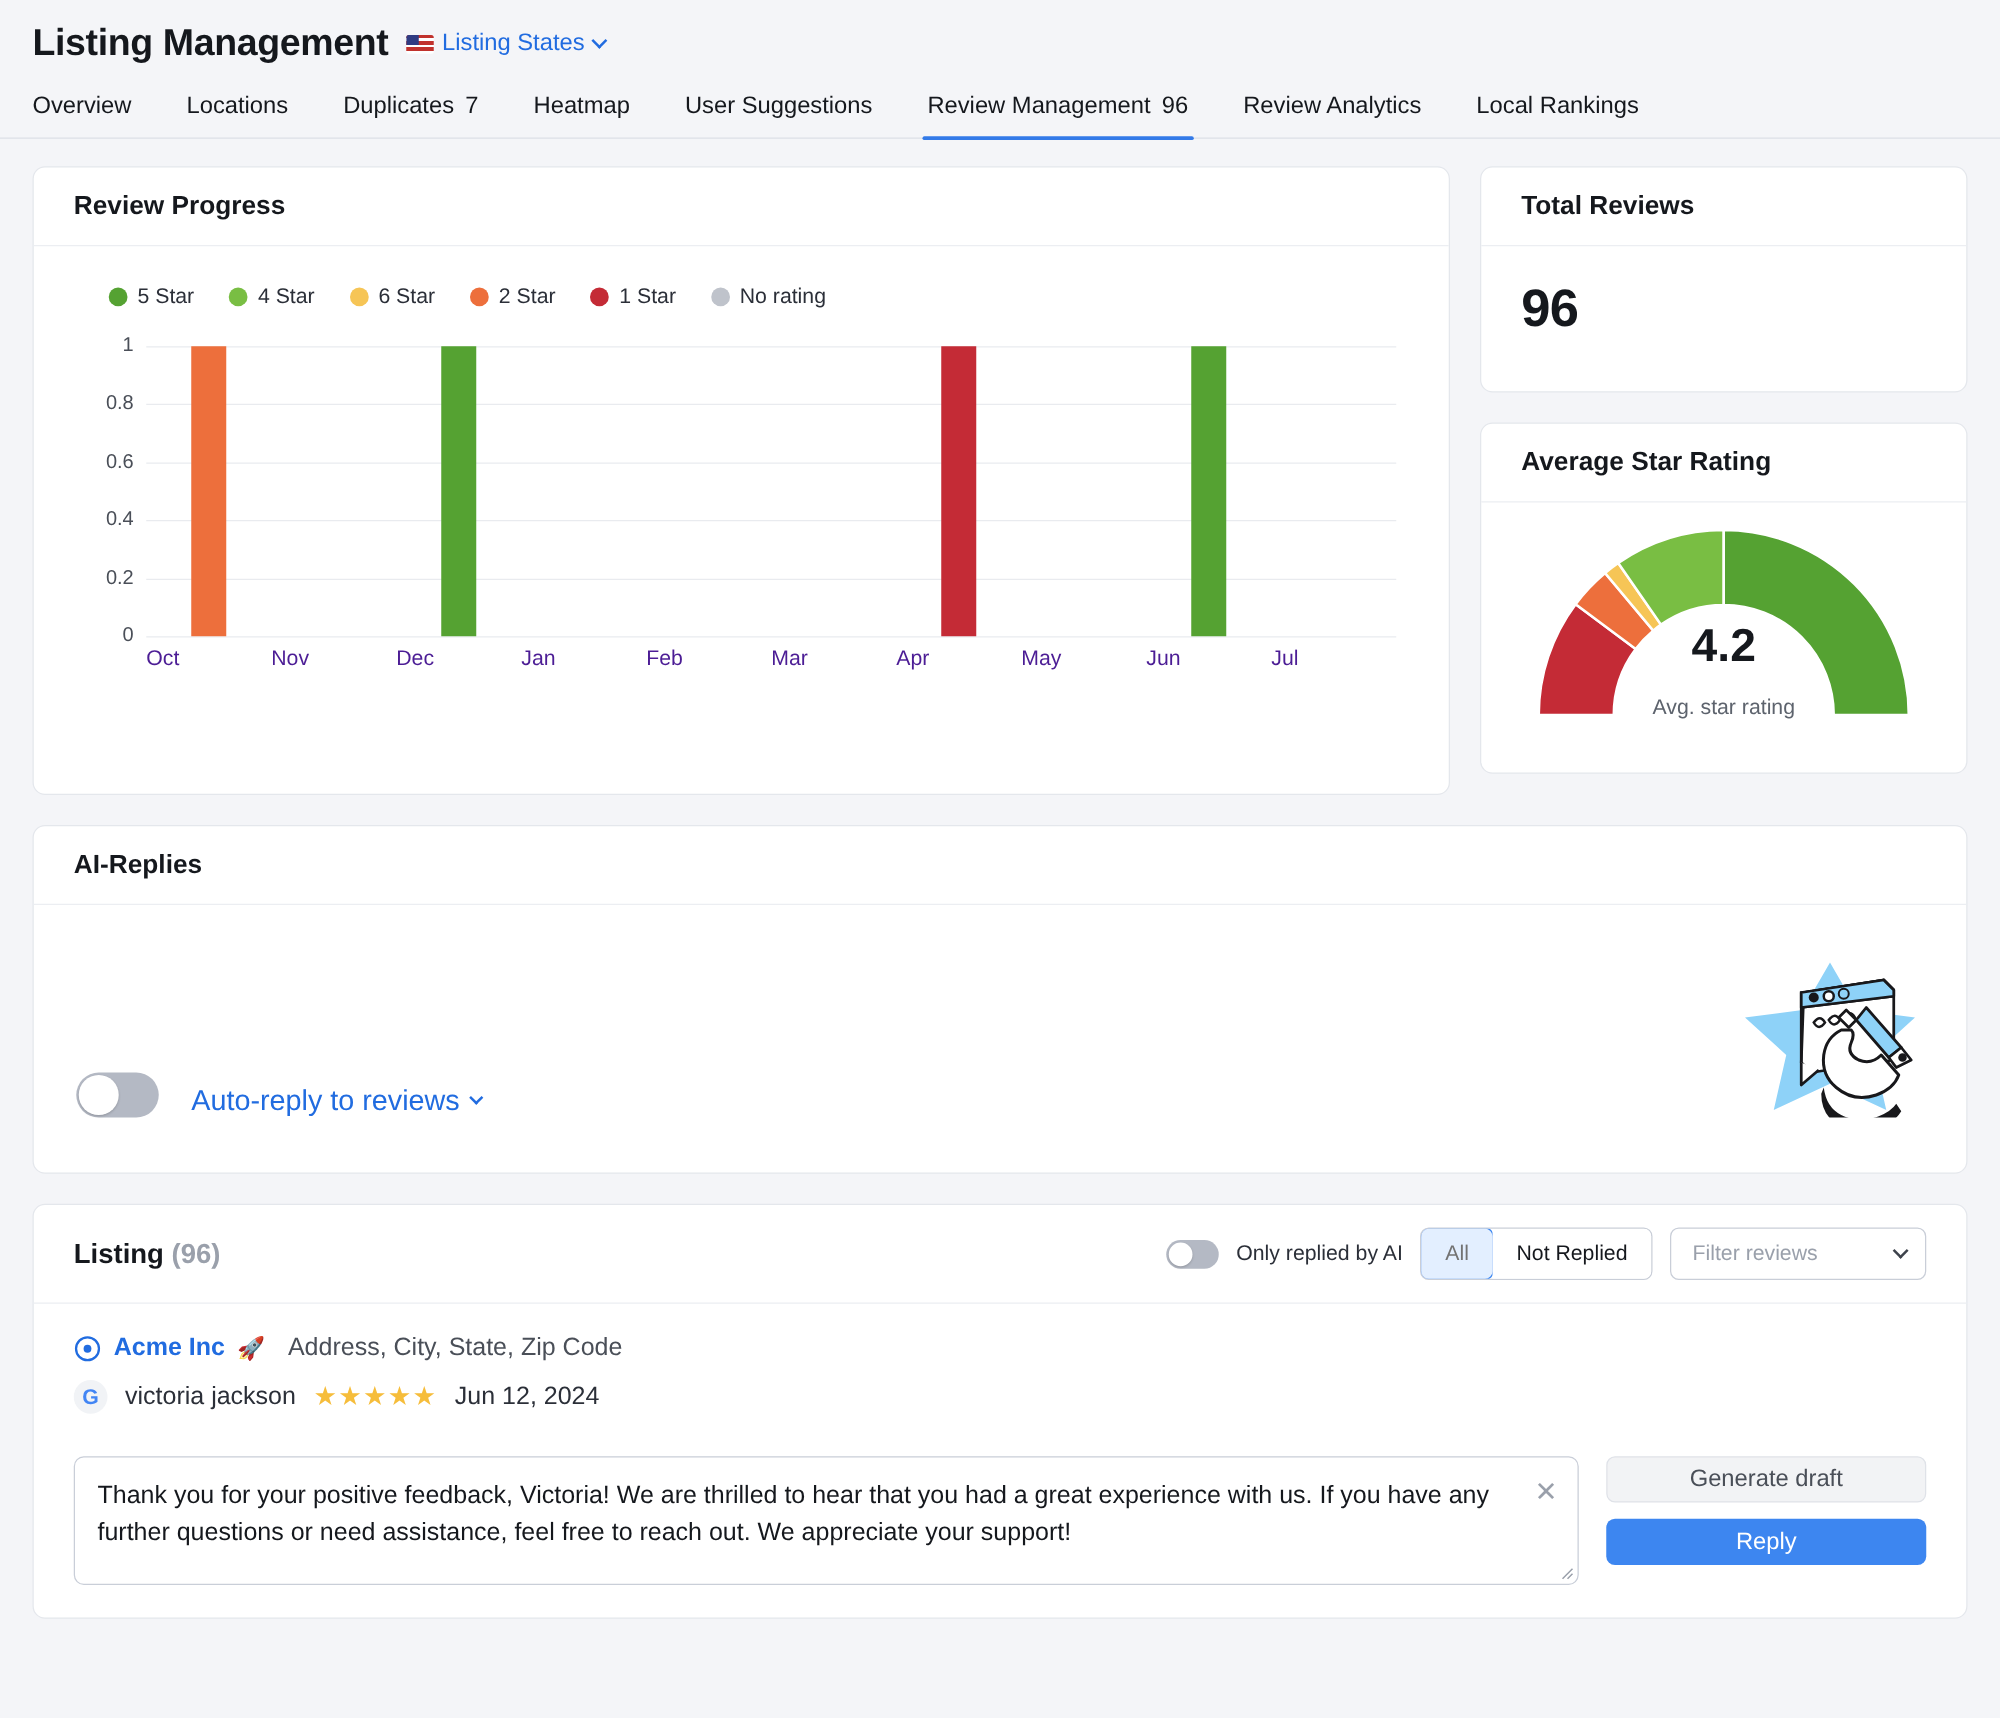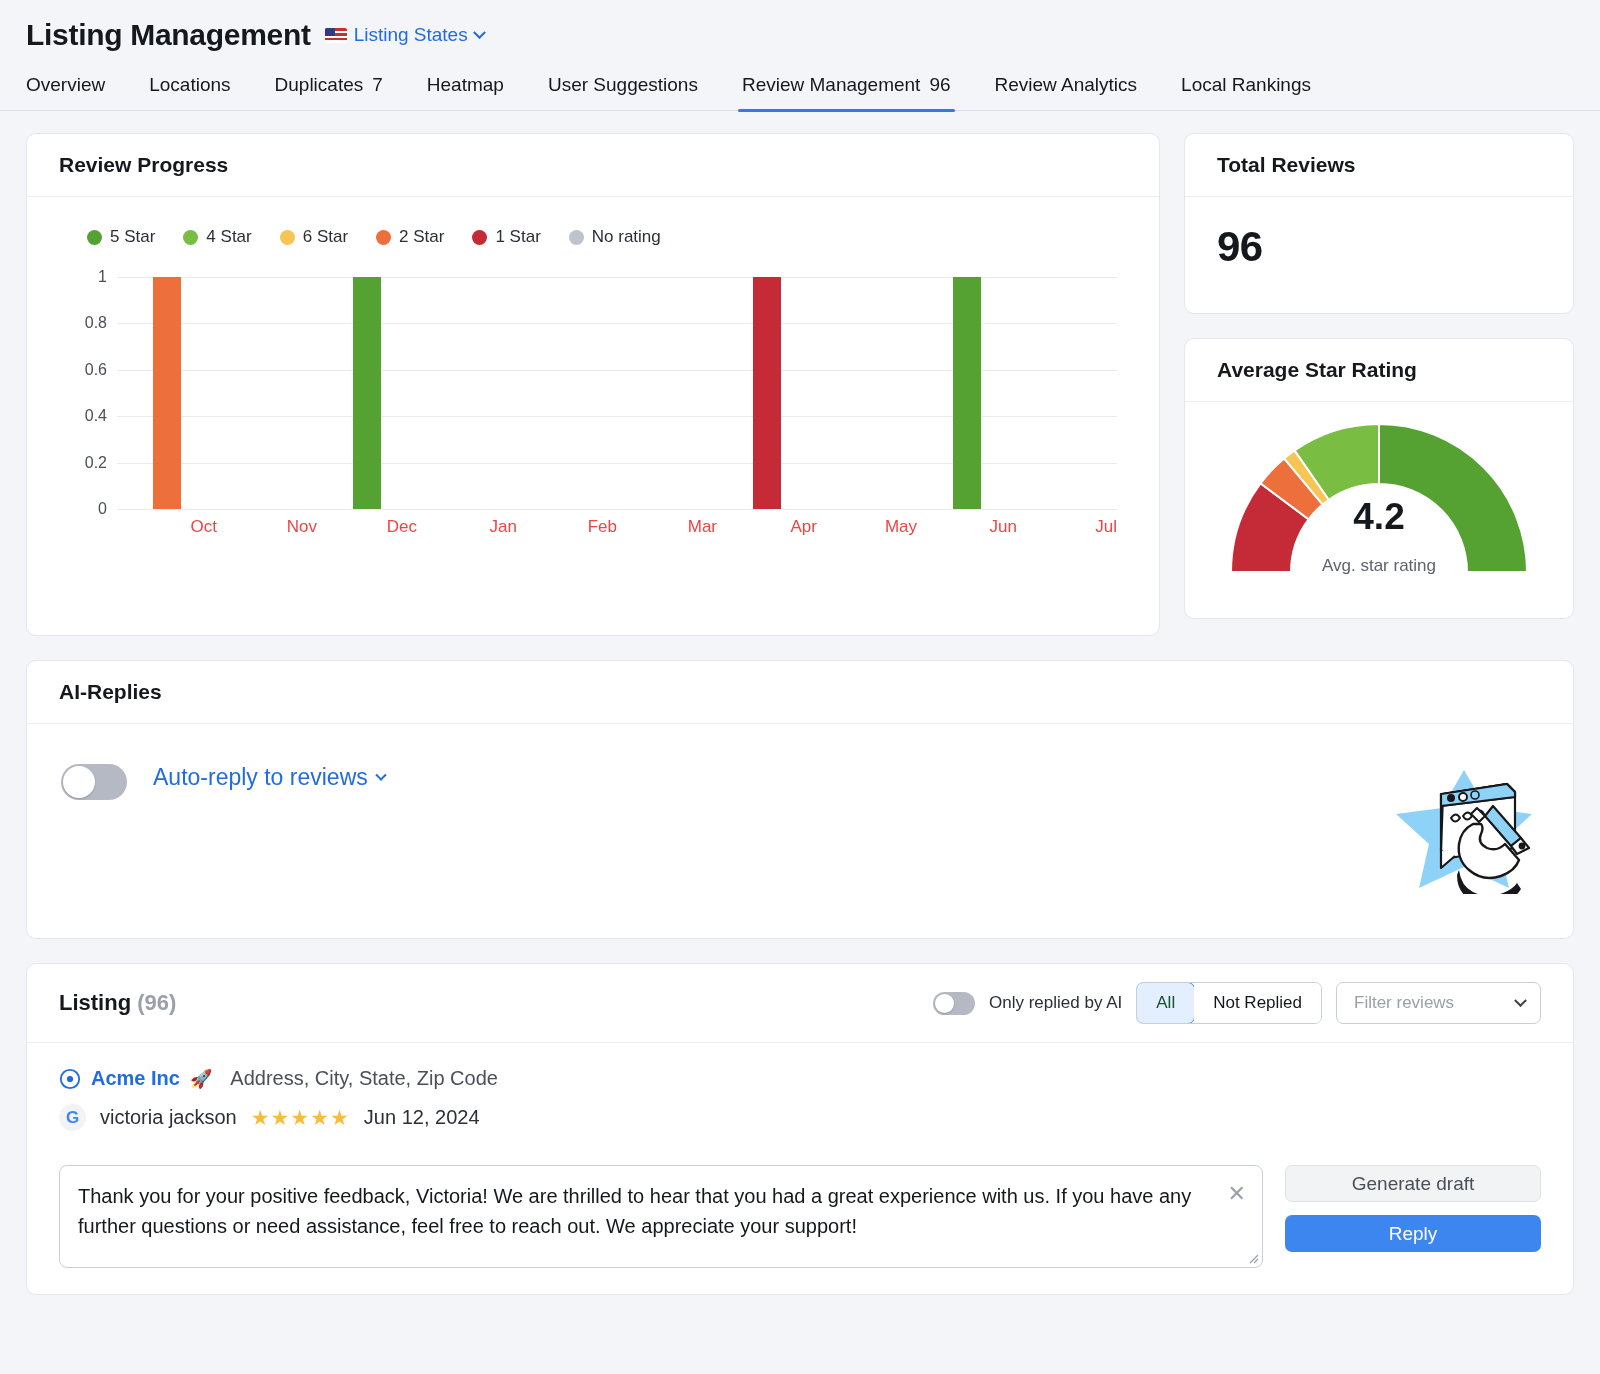--- a/index.html
+++ b/index.html
@@ -50,35 +50,35 @@
 
   .plot { position: relative; margin: 30px 0 0 0; height: 300px; }
   .ylabels { position: absolute; left: 0; top: 0; width: 52px; height: 232px; }
   .ylabels span { position: absolute; right: 0; font-size: 16px; color: #4a4f58; transform: translateY(-50%); }
   .grid { position: absolute; left: 62px; right: 14px; top: 0; height: 232px; }
   .gline { position: absolute; left: 0; right: 0; height: 1px; background: #e9ebef; }
   .bars { position: absolute; left: 62px; right: 14px; top: 0; height: 232px; display: flex; align-items: flex-end; }
   .slot { flex: 1 1 0; height: 100%; display: flex; align-items: flex-end; justify-content: center; }
   .bar { width: 28px; }
   .xlabels { position: absolute; left: 62px; right: 14px; top: 240px; display: flex; }
-  .xlabels div { flex: 1 1 0; text-align: right; font-size: 17px; color: #ef4444; }
+  .xlabels div { flex: 1 1 0; text-align: left; font-size: 17px; color: #4c1d95; }
 
   
   .tr-body { padding: 26px 32px 42px 32px; }
   .tr-num { font-size: 42px; font-weight: 700; color: #15181d; letter-spacing: -0.5px; }
 
   
   .gauge-body { padding: 12px 0 0 0; height: 216px; display: flex; justify-content: center; position: relative; }
   .gauge-wrap { position: relative; width: 310px; height: 170px; }
   .gauge-center { position: absolute; left: 0; right: 0; top: 84px; text-align: center; }
   .gauge-val { font-size: 37px; font-weight: 700; color: #15181d; line-height: 1.05; }
   .gauge-lbl { font-size: 17px; color: #5d636d; margin-top: 19px; }
 
   
-  .ai-body { padding: 40px 34px 44px 34px; display: flex; align-items: flex-start; gap: 26px; }
+  .ai-body { padding: 40px 34px 44px 34px; display: flex; align-items: flex-end; gap: 26px; }
   .toggle { width: 66px; height: 36px; border-radius: 18px; background: #b4b9c4; position: relative; flex: 0 0 auto; cursor: pointer; }
   .toggle .knob { position: absolute; left: 2px; top: 2px; width: 32px; height: 32px; border-radius: 50%; background: #fff;
                   box-shadow: 0 1px 2px rgba(0,0,0,.18); }
   .toggle.sm { width: 42px; height: 23px; border-radius: 12px; }
   .toggle.sm .knob { width: 19px; height: 19px; left: 2px; top: 2px; }
   .ai-txt { flex: 1 1 auto; }
   .ai-link { font-size: 23px; color: #216ce0; display: inline-flex; align-items: center; gap: 9px; cursor: pointer; }
   .caret-sm { display: inline-block; width: 8px; height: 8px; border-right: 2.2px solid #216ce0; border-bottom: 2.2px solid #216ce0;
               transform: rotate(45deg) translate(-2px,-2px); }
   .ai-desc { font-size: 21px; color: #4a4f58; margin-top: 11px; }
@@ -86,21 +86,21 @@
   .ai-art { width: 150px; height: 130px; flex: 0 0 auto; }
 
   
   .rev-head { display: flex; align-items: center; justify-content: space-between; padding: 18px 32px; border-bottom: 1px solid #eceef2; }
   .rev-title { font-size: 22px; font-weight: 700; color: #15181d; }
   .rev-title .muted { color: #9aa0ab; font-weight: 700; }
   .rev-ctrls { display: flex; align-items: center; gap: 14px; }
   .ctrl-lbl { font-size: 17px; color: #2b2f38; }
   .seg { display: flex; border: 1px solid #c9ced8; border-radius: 7px; overflow: hidden; height: 42px; }
   .seg div { padding: 0 19px; display: flex; align-items: center; font-size: 17px; color: #15181d; cursor: pointer; background: #fff; }
-  .seg div.on { background: #e3efff; color: #14532d; border: 1.6px solid #3d86f0; border-radius: 7px; margin: -1px; }
+  .seg div.on { background: #e3efff; color: #737373; border: 1.6px solid #3d86f0; border-radius: 7px; margin: -1px; }
   .filter { height: 42px; border: 1px solid #c9ced8; border-radius: 7px; display: flex; align-items: center; gap: 24px;
             padding: 0 15px 0 17px; font-size: 17px; color: #9aa0ab; background: #fff; cursor: pointer; min-width: 205px;
             justify-content: space-between; }
   .caret-g { display: inline-block; width: 9px; height: 9px; border-right: 2.4px solid #3d424b; border-bottom: 2.4px solid #3d424b;
              transform: rotate(45deg) translate(-2px,-2px); }
 
   .rev-item { padding: 24px 32px 0 32px; }
   .biz { display: flex; align-items: center; gap: 10px; }
   .biz-name { font-size: 20px; font-weight: 700; color: #216ce0; cursor: pointer; }
   .biz-addr { font-size: 20px; color: #4a4f58; margin-left: 8px; }

